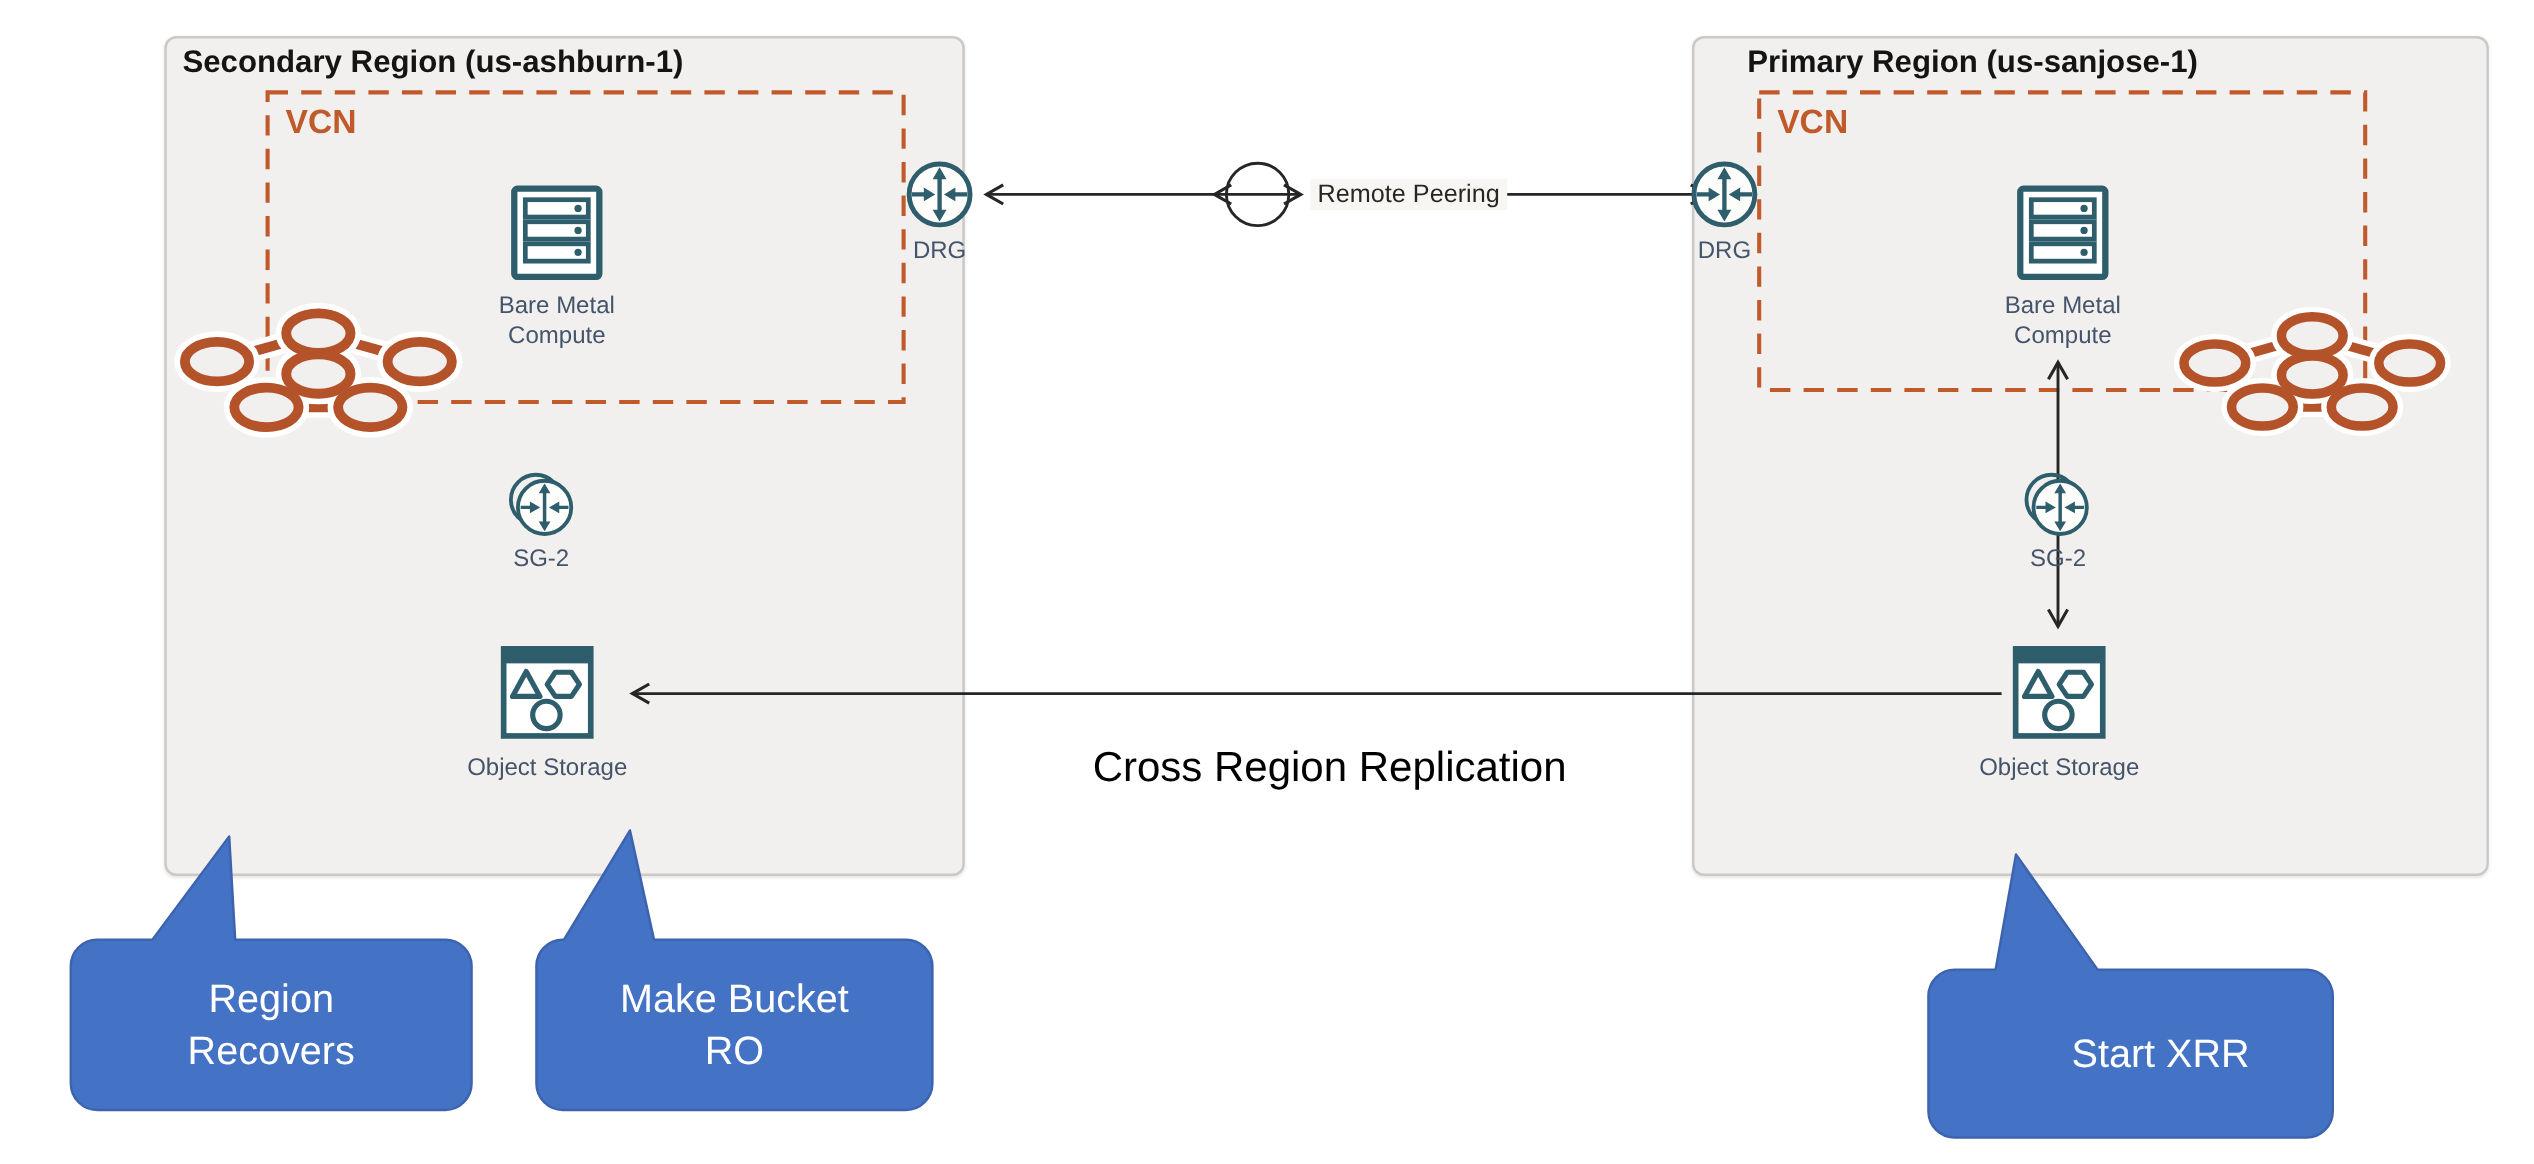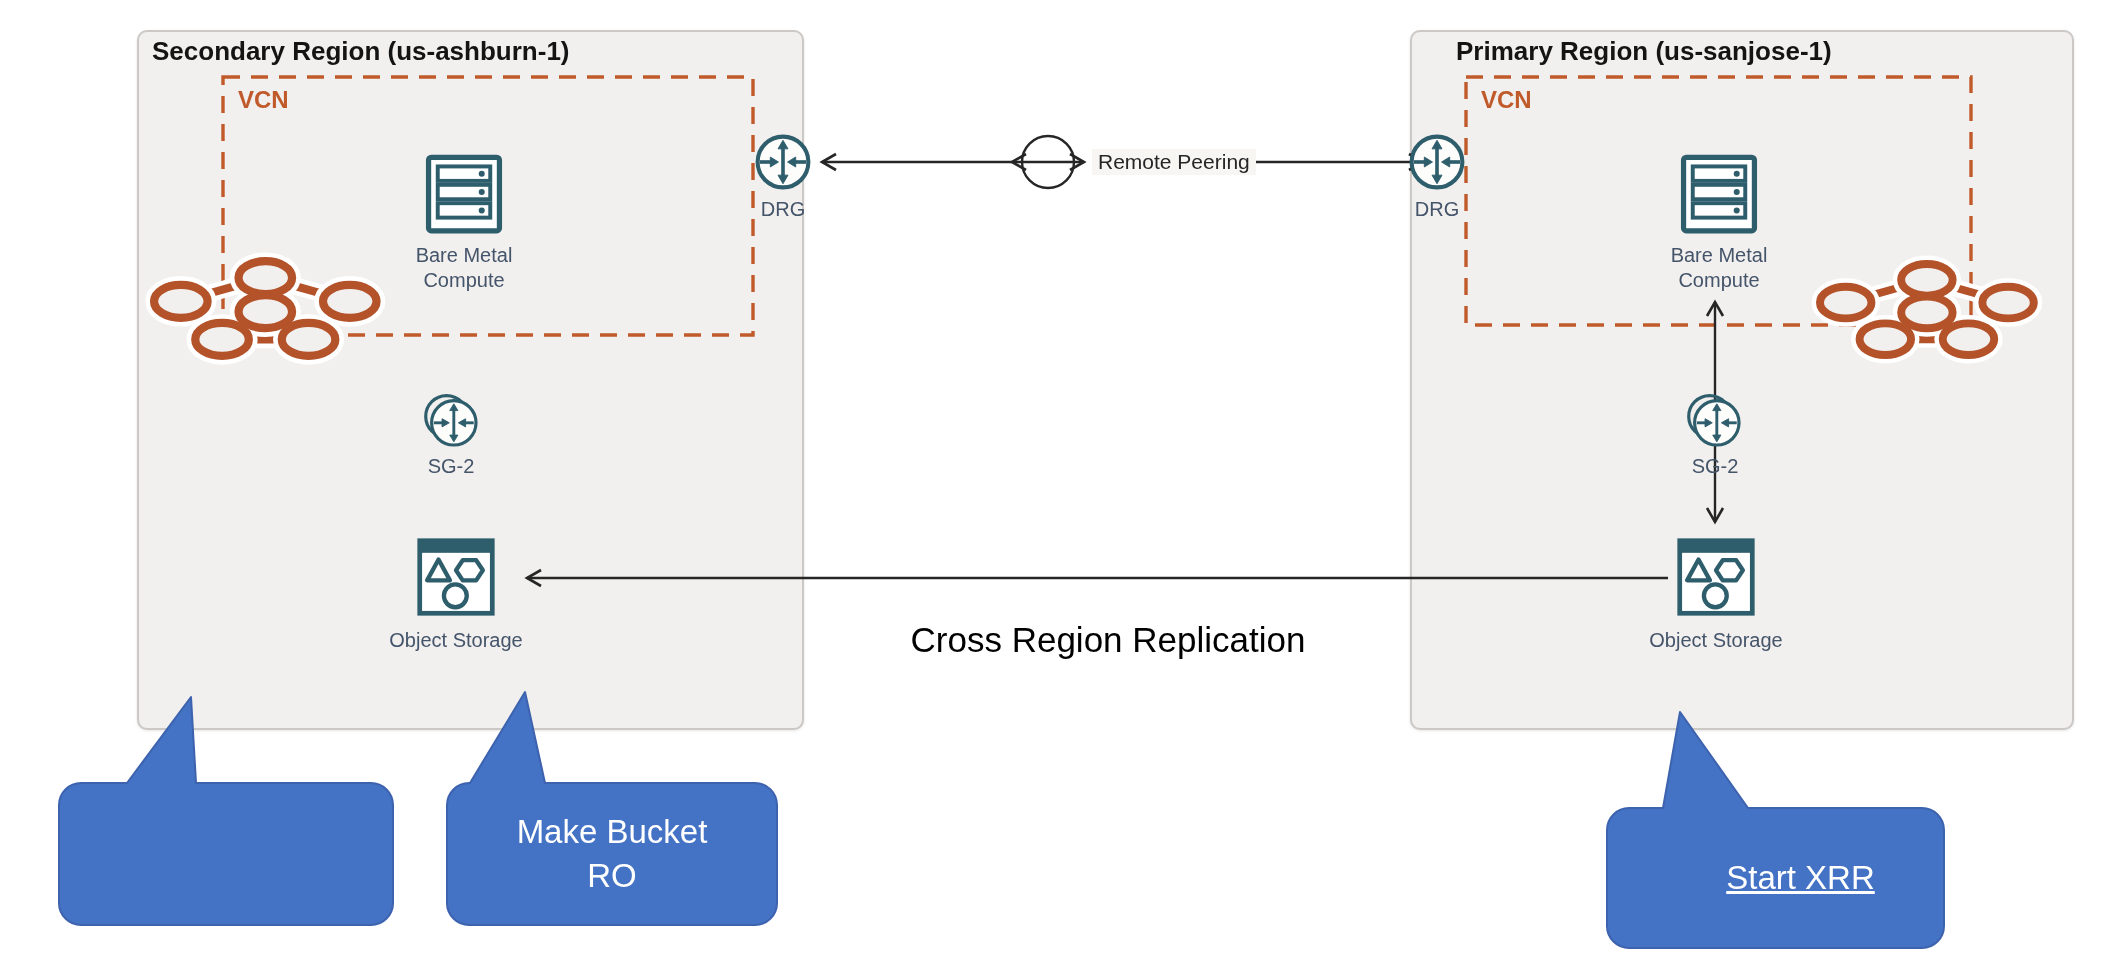--- a/index.html
+++ b/index.html
@@ -1,21 +1,21 @@
 <!DOCTYPE html>
 <html><head>
 <meta charset="utf-8">
 <style>
   html,body{margin:0;padding:0;background:#fff;}
   #page{position:relative;width:2112px;height:970px;background:#ffffff;
         font-family:"Liberation Sans",sans-serif;overflow:hidden;padding-left:28px;}
   .region-box{position:absolute;background:#F2F0EE;border:2px solid #CBC8C5;border-radius:10px;
               box-shadow:0 1px 3px rgba(0,0,0,.10);}
   .region-title{position:absolute;font-size:26px;font-weight:bold;color:#141414;white-space:nowrap;}
-  .vcn-label{position:absolute;font-size:24px;font-weight:bold;color:#C05A2B;}
+  .vcn-label{position:absolute;font-size:28px;font-weight:bold;color:#C05A2B;}
   .node-icon{position:absolute;}
   .node-label{position:absolute;font-size:20px;line-height:25px;color:#44546A;text-align:center;}
   .bucket-label{position:absolute;font-size:34px;color:#0d0d0d;text-align:center;white-space:nowrap;}
   .conn-label{position:absolute;font-size:21px;color:#262626;white-space:nowrap;
               background:#F7F6F3;padding:1px 6px;}
   .big-label{position:absolute;font-size:35px;color:#000000;text-align:center;white-space:nowrap;}
   .callout-text{position:absolute;display:flex;flex-direction:column;align-items:center;
                 justify-content:center;color:#ffffff;font-size:33px;line-height:44px;text-align:center;}
   svg{display:block;}
   #overlay,#callouts{position:absolute;left:0;top:0;pointer-events:none;}
@@ -273,21 +273,25 @@
     <g fill="#4472C4" stroke="#3D62AE" stroke-width="2" stroke-linejoin="round">
       <path d="M 81 783 L 127 783 L 191 697 L 196 783 L 371 783 A 22 22 0 0 1 393 805 L 393 903
                A 22 22 0 0 1 371 925 L 81 925 A 22 22 0 0 1 59 903 L 59 805 A 22 22 0 0 1 81 783 Z"></path>
       <path d="M 469 783 L 470 783 L 525 692 L 545 783 L 755 783 A 22 22 0 0 1 777 805 L 777 903
                A 22 22 0 0 1 755 925 L 469 925 A 22 22 0 0 1 447 903 L 447 805 A 22 22 0 0 1 469 783 Z"></path>
       <path d="M 1629 808 L 1663 808 L 1680 712 L 1748 808 L 1922 808 A 22 22 0 0 1 1944 830 L 1944 926
                A 22 22 0 0 1 1922 948 L 1629 948 A 22 22 0 0 1 1607 926 L 1607 830 A 22 22 0 0 1 1629 808 Z"></path>
     </g>
   </svg>
 
+  <div class="callout-text" style="left:59px;top:783px;width:334px;height:142px;">
+    <div>Region</div>
+    <div>Recovers</div>
+  </div>
   <div class="callout-text" style="left:447px;top:783px;width:330px;height:142px;">
     <div>Make Bucket</div>
     <div>RO</div>
   </div>
-  <div class="callout-text" style="left:1607px;top:808px;width:387px;height:140px;text-decoration:underline;">
+  <div class="callout-text" style="left:1607px;top:808px;width:387px;height:140px;">
     <div>Start XRR</div>
   </div>
 
 </div>
 
 </body></html>

